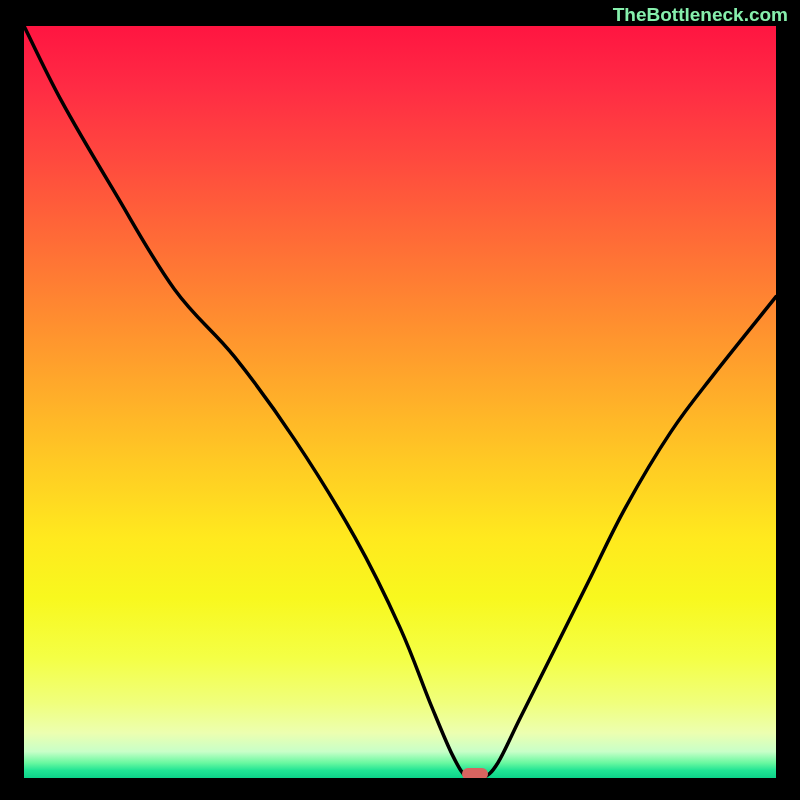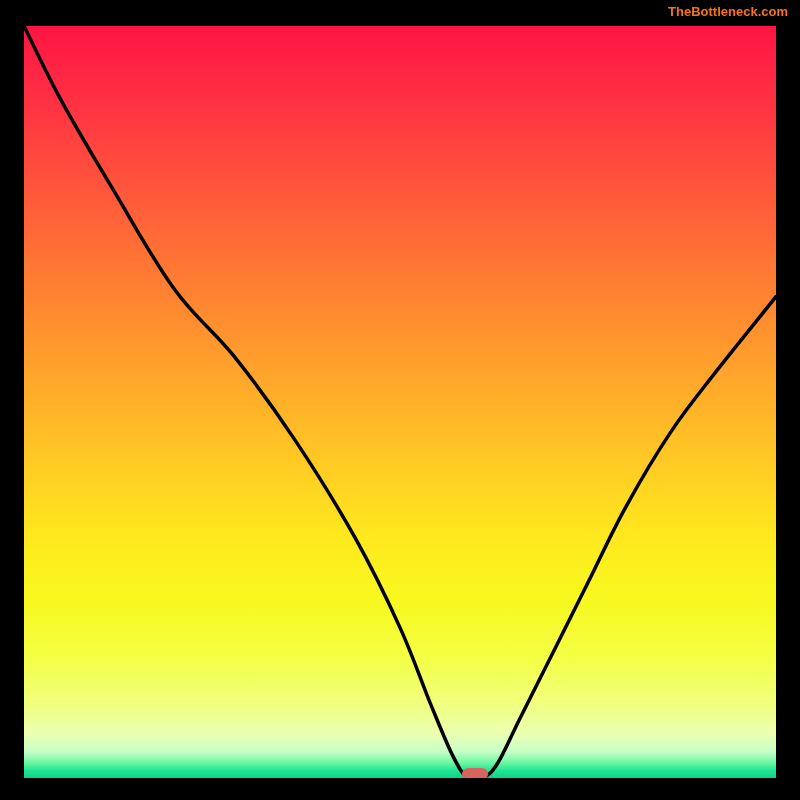--- a/index.html
+++ b/index.html
@@ -14,22 +14,22 @@
   .container {
     position: relative;
     width: 800px;
     height: 800px;
     background: #000;
   }
   .watermark {
     position: absolute;
     top: 4px;
     right: 12px;
-    color: #f97316;
-    font-size: 13px;
+    color: #86efac;
+    font-size: 19px;
     font-weight: bold;
     z-index: 10;
   }
   .plot-area {
     position: absolute;
     left: 24px;
     top: 26px;
     width: 752px;
     height: 752px;
     overflow: hidden;

